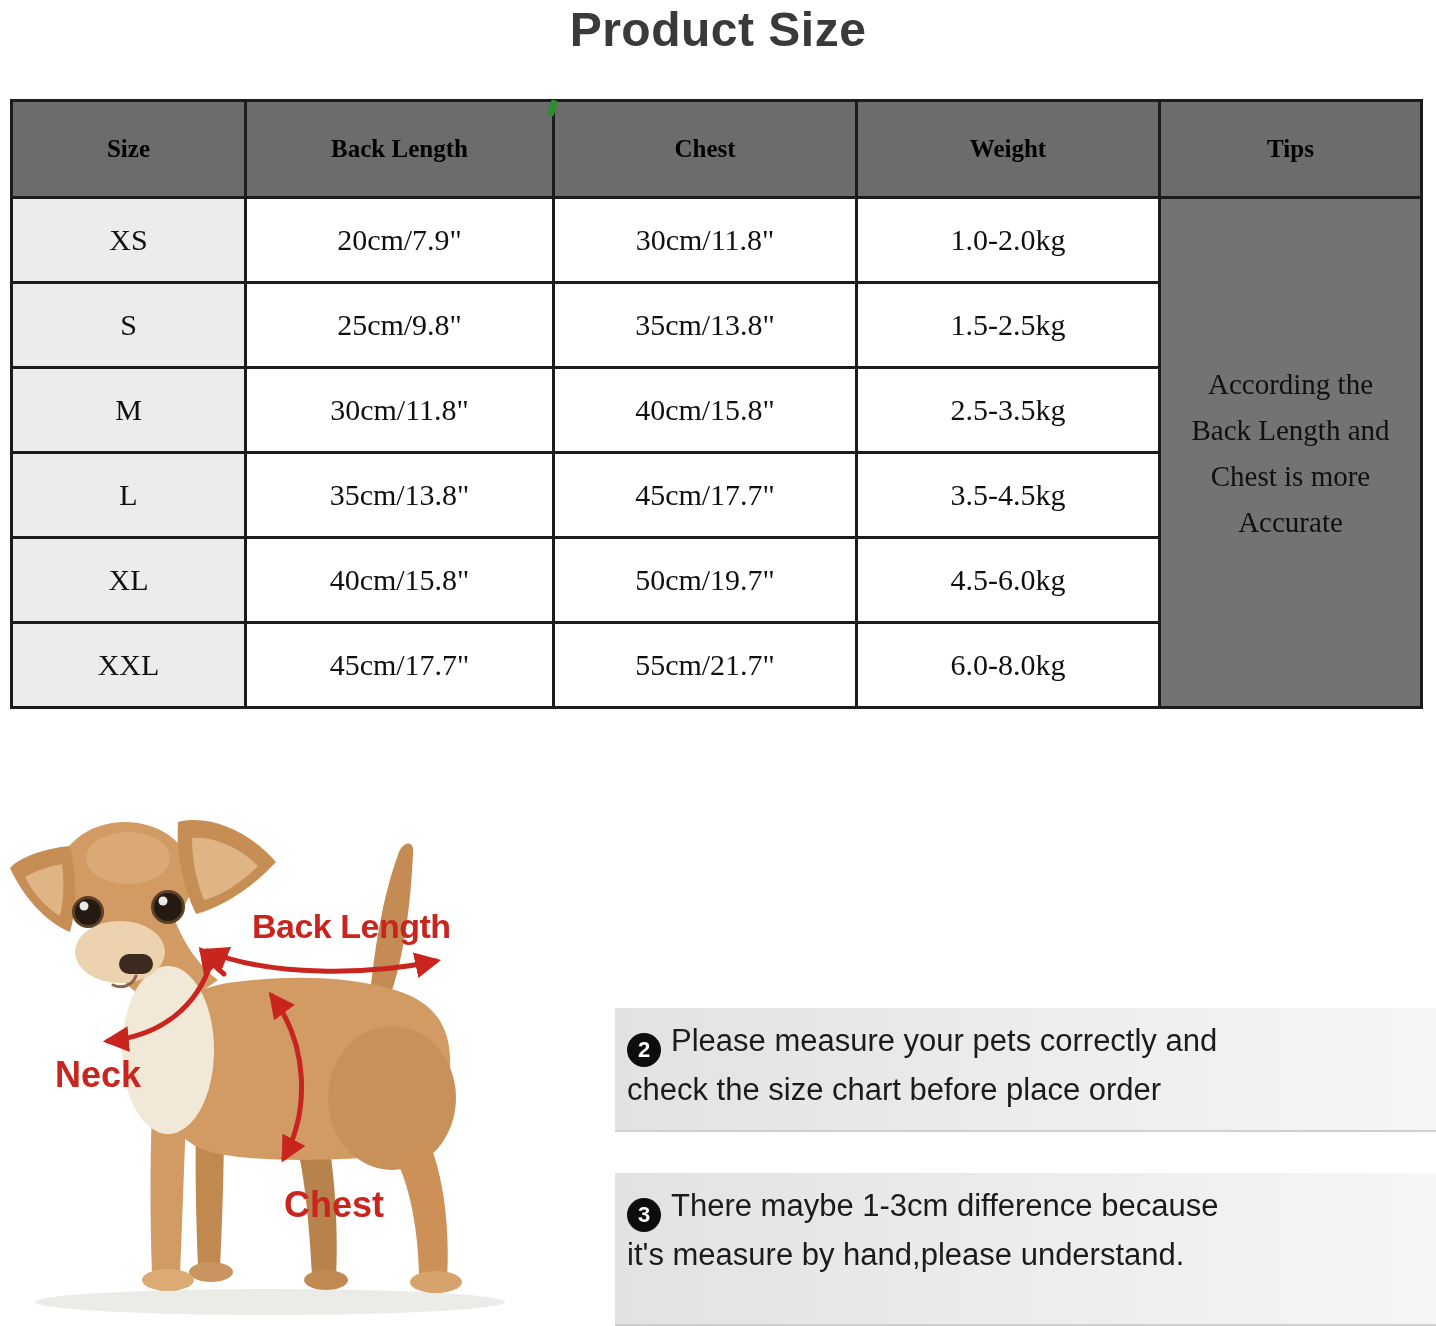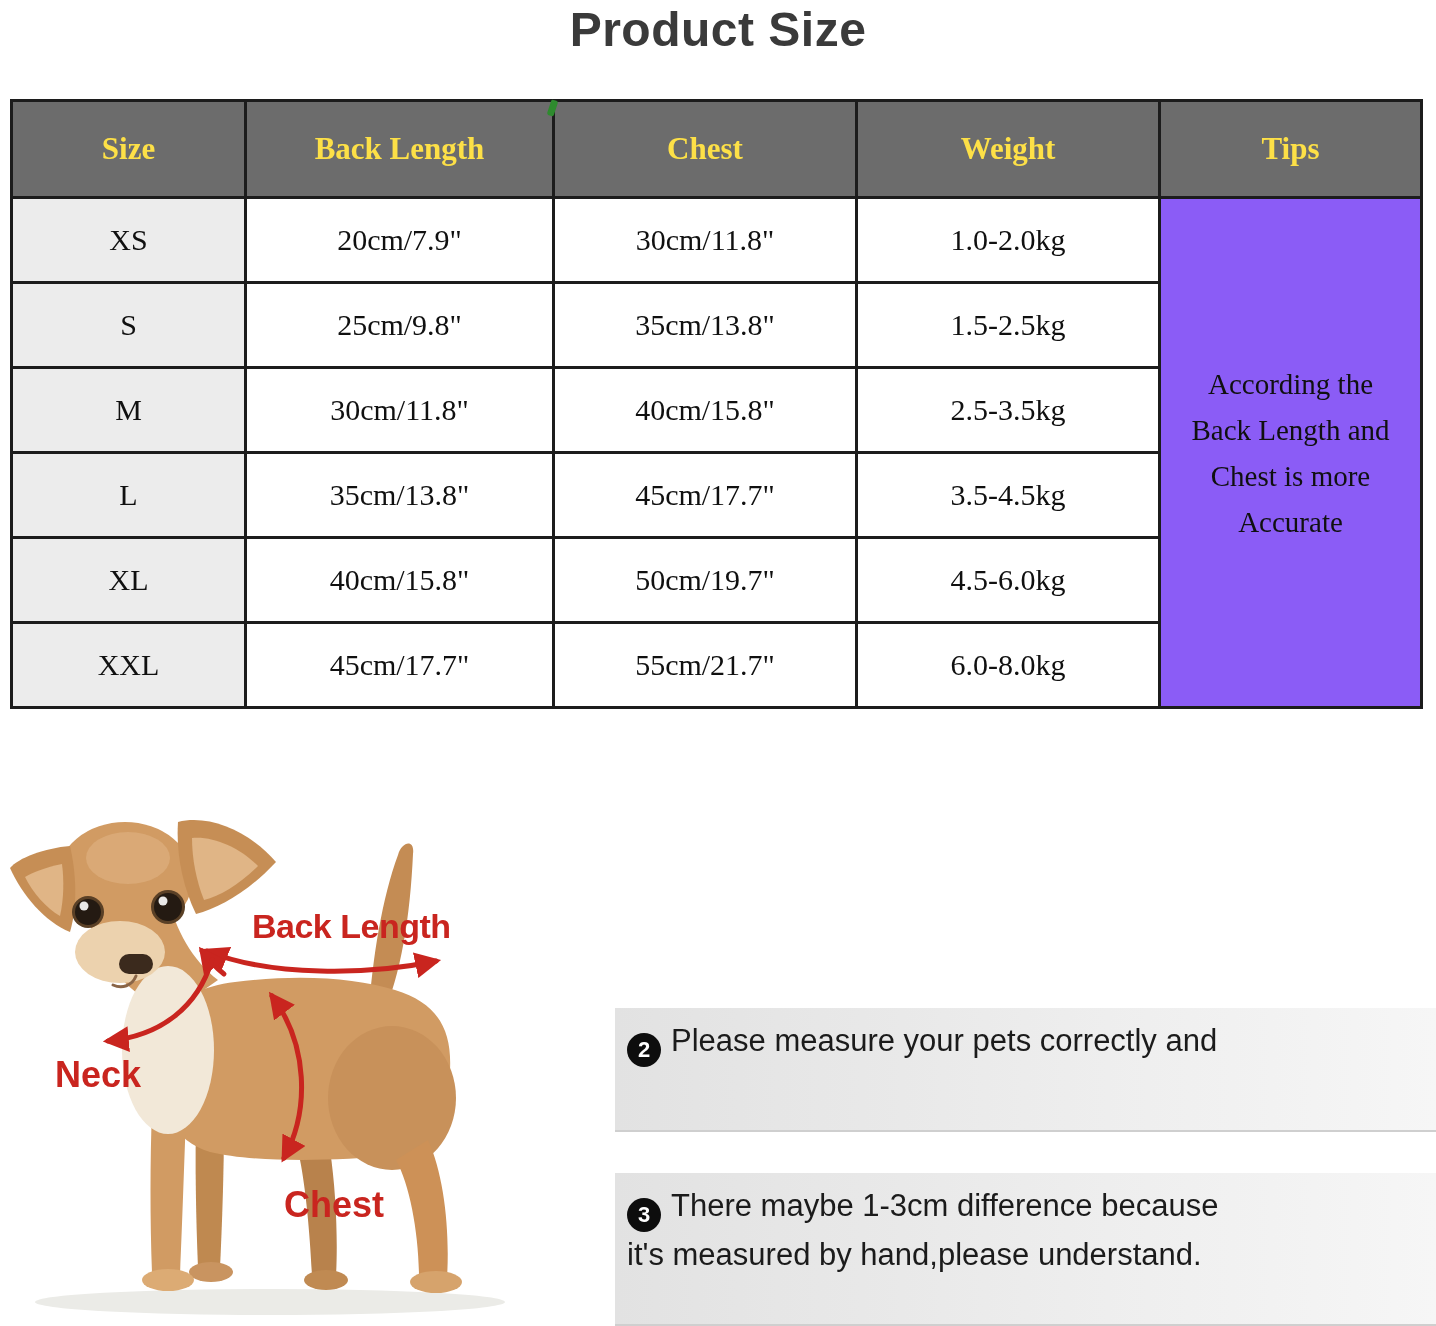--- a/index.html
+++ b/index.html
@@ -12,24 +12,24 @@
           font-family:"Liberation Sans",sans-serif;}
 
   
   .page-title{position:absolute;top:2px;left:0;width:100%;text-align:center;
               font-size:48px;font-weight:bold;color:#3a3a3a;letter-spacing:0.5px;}
 
   
   .size-table{position:absolute;left:10px;top:99px;width:1410px;border-collapse:collapse;
               table-layout:fixed;font-family:"Liberation Serif","DejaVu Serif",serif;}
   .size-table th,.size-table td{border:3px solid var(--border-dark);text-align:center;vertical-align:middle;}
-  .size-table th{background:var(--header-bg);color:#fde047;font-size:31px;font-weight:bold;height:92px;}
+  .size-table th{background:var(--header-bg);color:#000000;font-size:25px;font-weight:bold;height:92px;}
   .size-table td{font-size:30px;color:#101010;height:80px;background:#ffffff;text-align:center;}
   .size-table td.size-col{background:#ececec;}
-  .size-table td.tips-cell{font-size:29px;line-height:46px;padding:0 14px;background:#8b5cf6;}
+  .size-table td.tips-cell{font-size:29px;line-height:46px;padding:0 14px;background:#737373;}
 
   .green-artifact{position:absolute;left:549px;top:100px;width:7px;height:16px;
                   background:#2e8b2e;border-radius:2px;transform:rotate(18deg);}
 
   
   .dog-diagram{position:absolute;left:0;top:810px;width:600px;height:516px;}
 
   
   .note{position:absolute;left:615px;width:821px;
         background:linear-gradient(90deg,#e2e2e2 0%,#ededed 55%,#f6f6f6 100%);
@@ -171,20 +171,21 @@
     </g>
 
     <text class="ann-label" x="252" y="128" font-size="34" letter-spacing="-0.5">Back Length</text>
     <text class="ann-label" x="55" y="277" font-size="36">Neck</text>
     <text class="ann-label" x="284" y="407" font-size="36">Chest</text>
   </svg>
 
 
   <div class="note note-2">
     <div class="note-line"><span class="note-num">2</span><span>Please measure your pets correctly and</span></div>
+    <div class="note-line">check the size chart before place order</div>
   </div>
 
   <div class="note note-3">
     <div class="note-line"><span class="note-num">3</span><span>There maybe 1-3cm difference because</span></div>
-    <div class="note-line">it's measured by hand,please understand.</div>
+    <div class="note-line">it's measure by hand,please understand.</div>
   </div>
 
 </div>
 
 </body></html>

